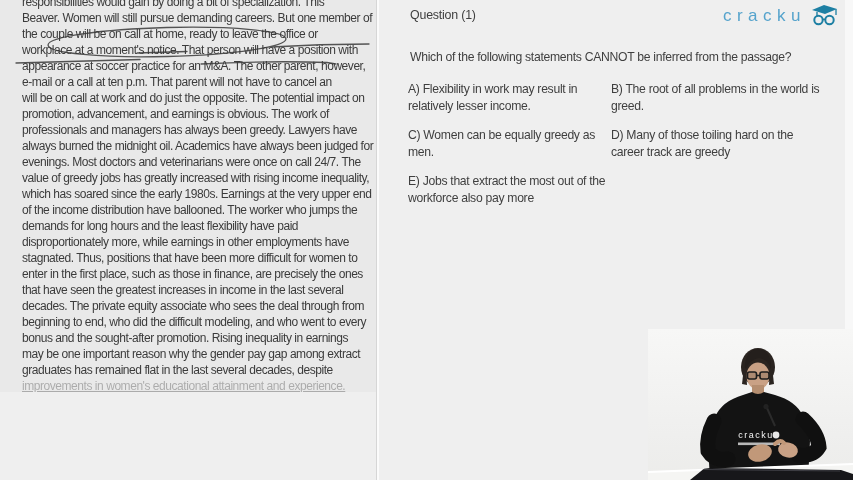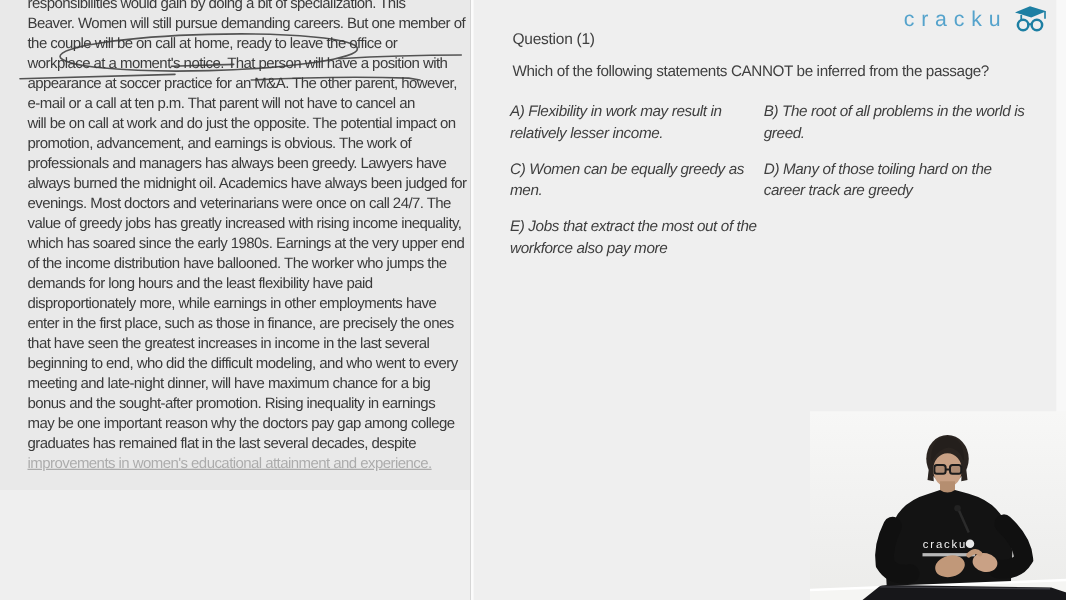--- a/index.html
+++ b/index.html
@@ -33,28 +33,28 @@
   .right-edge-strip{
     position:absolute;right:0;top:0;width:8px;height:480px;
     background:rgba(255,255,255,.55);
   }
   .brand{
     position:absolute;top:3px;right:14px;display:flex;align-items:center;gap:3px;
   }
   .brand-text{
     font-size:17px;letter-spacing:5.5px;color:#55a3cc;font-weight:400;
   }
-  .q-label{position:absolute;left:31px;top:24px;font-size:12.4px;letter-spacing:-0.2px;}
+  .q-label{position:absolute;left:31px;top:8px;font-size:12.4px;letter-spacing:-0.2px;}
   .q-prompt{position:absolute;left:31px;top:50px;font-size:12.2px;letter-spacing:-0.3px;}
   .options{
     position:absolute;left:29px;top:81px;
     display:grid;grid-template-columns:203px 234px;grid-row-gap:13px;
     font-size:12.2px;line-height:16.5px;letter-spacing:-0.3px;
   }
-  .opt{max-width:200px;font-style:italic;}
+  .opt{max-width:200px;}
   .opt.wide{max-width:232px;}
   
   .video-overlay{
     position:absolute;left:648px;top:329px;width:205px;height:151px;
     background:linear-gradient(180deg,#f7f7f6 0%,#efefee 70%,#ececea 100%);
   }
   .video-overlay svg{display:block;}
 </style>
 </head>
 <body>
@@ -70,26 +70,27 @@
       <div class="pline">will be on call at work and do just the opposite. The potential impact on</div>
       <div class="pline">promotion, advancement, and earnings is obvious. The work of</div>
       <div class="pline">professionals and managers has always been greedy. Lawyers have</div>
       <div class="pline">always burned the midnight oil. Academics have always been judged for</div>
       <div class="pline">evenings. Most doctors and veterinarians were once on call 24/7. The</div>
       <div class="pline">value of greedy jobs has greatly increased with rising income inequality,</div>
       <div class="pline">which has soared since the early 1980s. Earnings at the very upper end</div>
       <div class="pline">of the income distribution have ballooned. The worker who jumps the</div>
       <div class="pline">demands for long hours and the least flexibility have paid</div>
       <div class="pline">disproportionately more, while earnings in other employments have</div>
+      <div class="pline">stagnated. Thus, positions that have been more difficult for women to</div>
       <div class="pline">enter in the first place, such as those in finance, are precisely the ones</div>
       <div class="pline">that have seen the greatest increases in income in the last several</div>
+      <div class="pline">decades. The private equity associate who sees the deal through from</div>
       <div class="pline">beginning to end, who did the difficult modeling, and who went to every</div>
-      <div class="pline">meeting and late-night dinner, will have maximum chance for a big</div>
       <div class="pline">bonus and the sought-after promotion. Rising inequality in earnings</div>
-      <div class="pline">may be one important reason why the doctors pay gap among college</div>
+      <div class="pline">may be one important reason why the gender pay gap among extract</div>
       <div class="pline">graduates has remained flat in the last several decades, despite</div>
       <div class="pline partial">improvements in women's educational attainment and experience.</div>
     </div>
 
   <svg class="annot-svg" width="376" height="480" viewBox="0 0 376 480">
     <g stroke="#3a3a3a" stroke-width="1.3" fill="none" opacity="0.85" stroke-linecap="round">
       <ellipse cx="167" cy="42" rx="119" ry="14.5" transform="rotate(-1.5 167 42)"></ellipse>
       <path d="M271,47 Q320,44 369,44"></path>
       <path d="M16,63 Q80,61 140,59.5"></path>
       <path d="M137,53 L187,51.5"></path>

